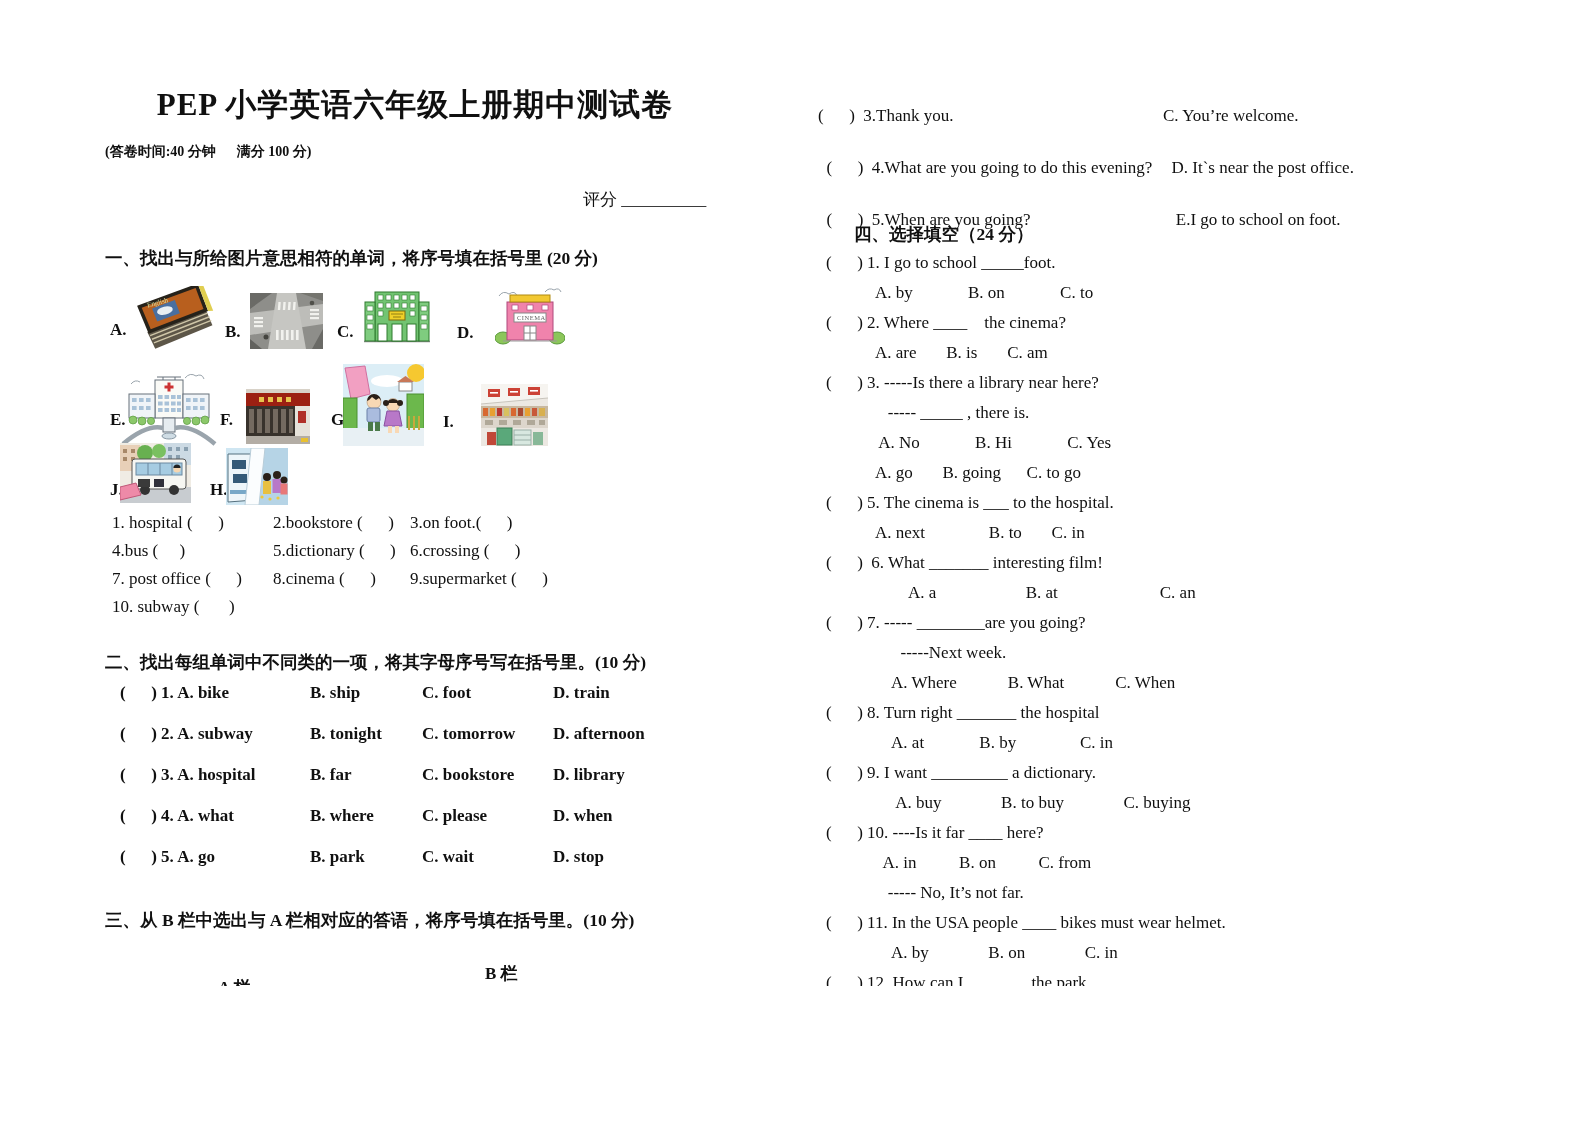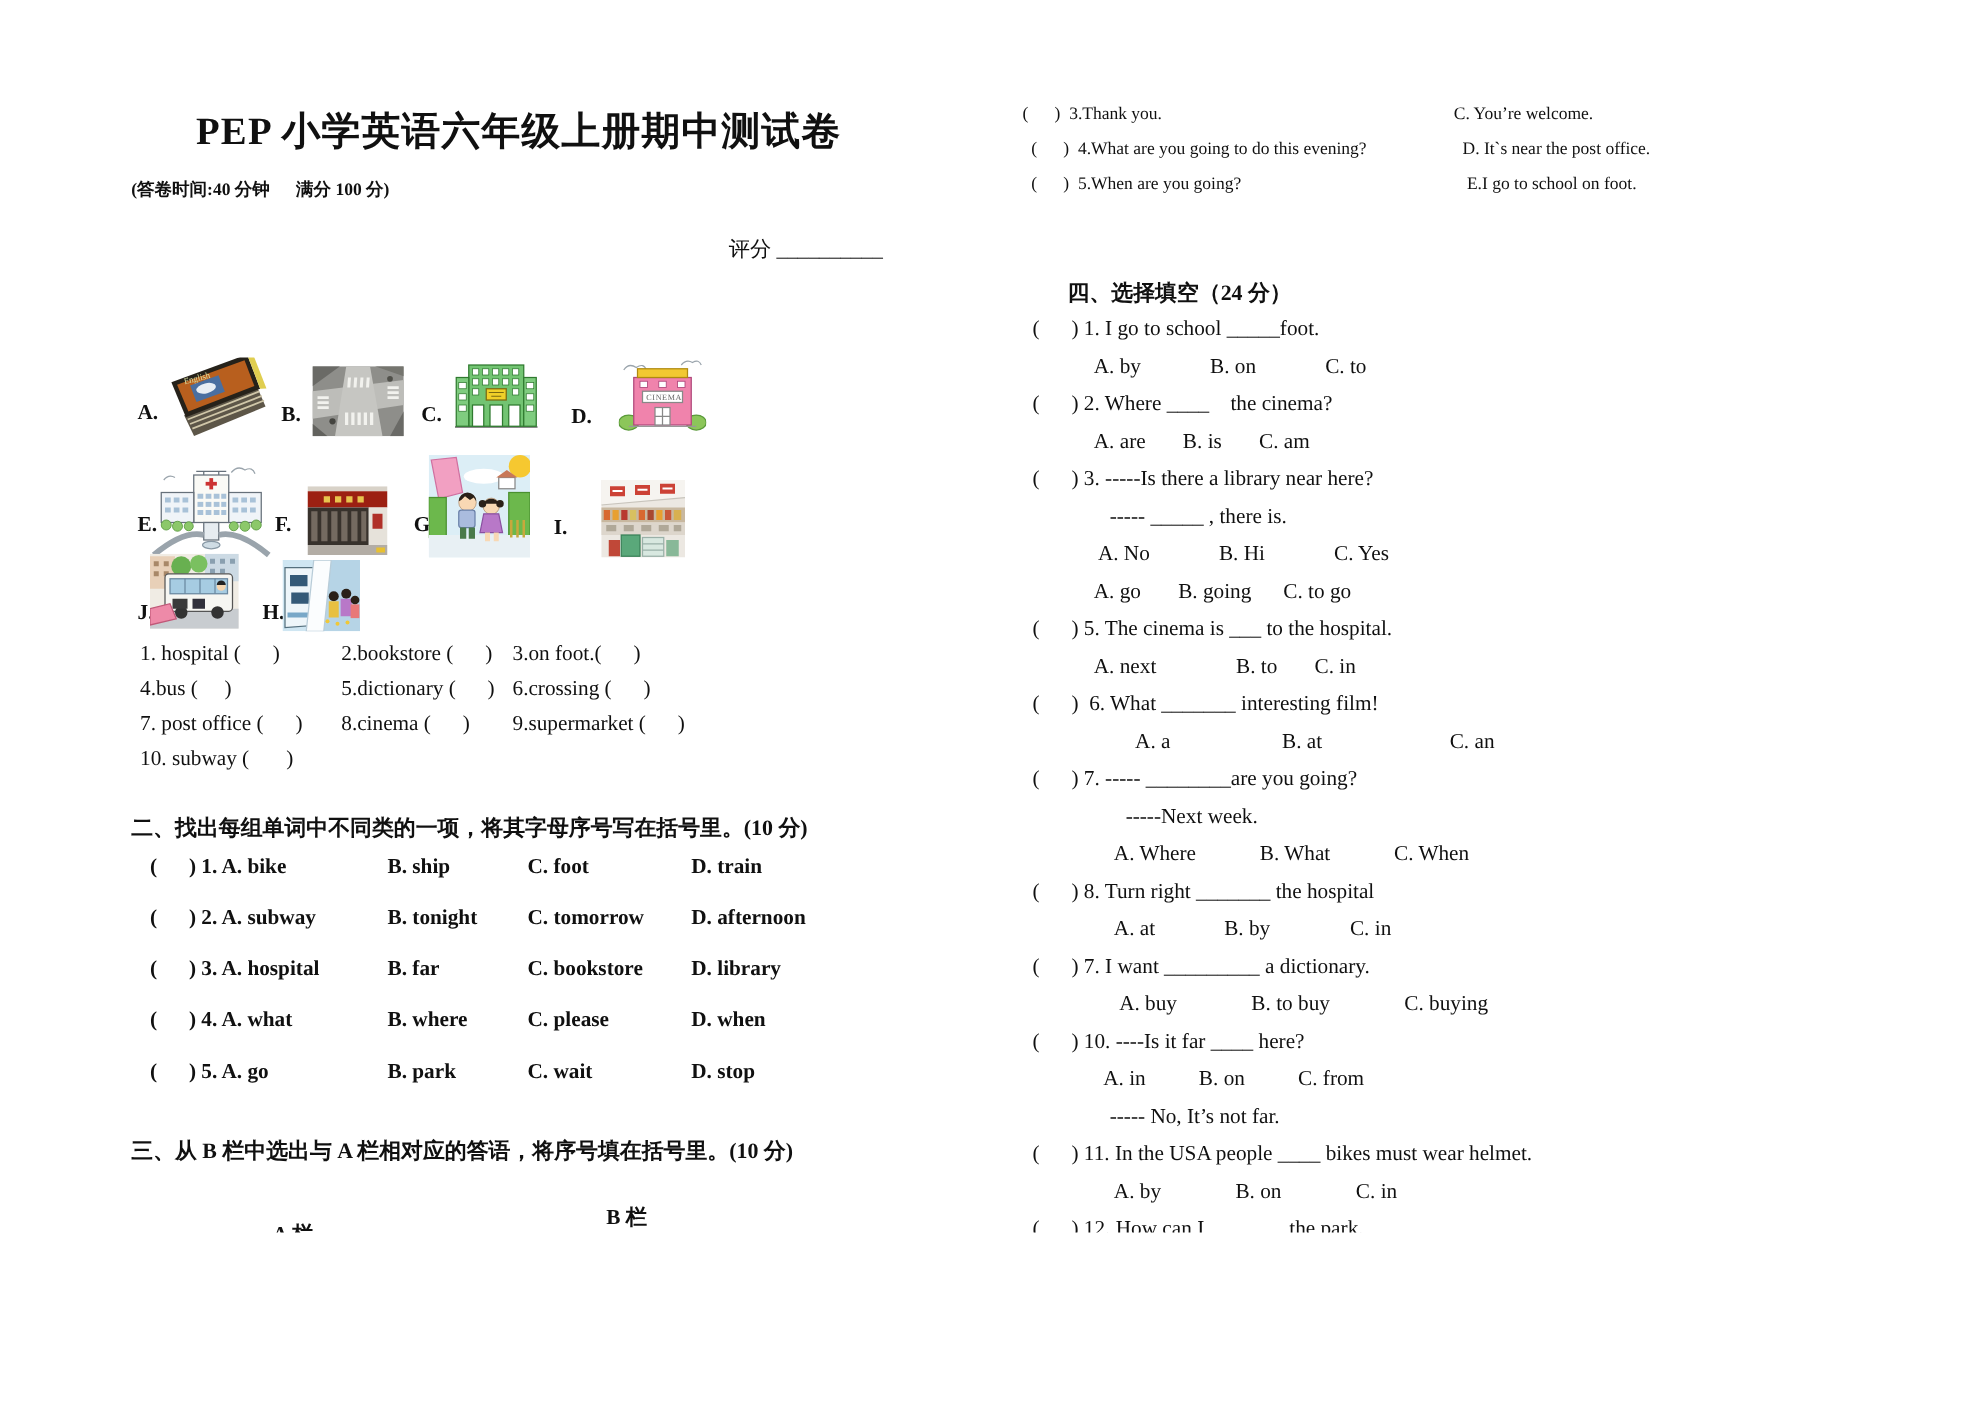--- a/index.html
+++ b/index.html
@@ -11,40 +11,41 @@
   }
   .abs { position: absolute; }
   .title { font-size: 31px; font-weight: 700; text-align: center; letter-spacing: 1px; }
   .subtitle { font-size: 14px; font-weight: 700; text-align: left; white-space: pre; }
   .t { font-size: 17px; white-space: pre; }
   .h { font-size: 17.5px; font-weight: 700; white-space: pre; }
   .wrow { display: grid; grid-template-columns: 161px 137px auto; line-height: 28px; font-size: 17px; }
   .wcell { white-space: pre; }
   .s2row { display: grid; grid-template-columns: 190px 112px 131px auto; line-height: 41px; font-size: 17px; font-weight: 700; }
   .s2c { white-space: pre; }
-  .s3row { display: flex; line-height: 28px; font-size: 14px; }
+  .s3row { display: flex; line-height: 28px; font-size: 17px; margin-top: 24px; }
   .s3q { width: 338px; flex: none; white-space: pre; }
   .s3qr { width: 345px; flex: none; white-space: pre; }
   .s3a { white-space: pre; }
   .colhead { font-size: 17px; font-weight: 700; white-space: pre; }
   .s4items { font-size: 17px; }
   .s4line { line-height: 30px; white-space: pre; }
   .s4ind { padding-left: 49px; }
   .pic-label { position: absolute; font-size: 17px; font-weight: 700; }
   .pic { position: absolute; line-height: 0; }
 </style>
 </head>
 <body>
 
 <div class="page">
 
   <div class="abs title" style="left:105px;top:84px;width:620px;">PEP 小学英语六年级上册期中测试卷</div>
   <div class="abs subtitle" style="left:105px;top:143px;width:620px;">(答卷时间:40 分钟      满分 100 分)</div>
   <div class="abs t" style="left:583px;top:188px;">评分 __________</div>
 
+  <div class="abs h" style="left:105px;top:246px;">一、找出与所给图片意思相符的单词，将序号填在括号里 (20 分)</div>
 
   <div class="abs" style="left:105px;top:283px;width:625px;height:230px;">
 
     <span class="pic-label" style="left:5px;top:37px;">A.</span>
     <div class="pic" style="left:20px;top:3px;">
       <svg width="96" height="66" viewBox="0 0 96 66">
         <g transform="rotate(-13 48 33)">
           <path d="M20 40 L82 31 L85 48 L24 58 Z" fill="#5d5648"></path>
           <path d="M22 44 L83 35 M23 48 L84 39 M24 52 L85 43" stroke="#cfc6a8" stroke-width="1.4" fill="none"></path>
           <path d="M16 12 L80 4 L84 33 L21 42 Z" fill="#26221a"></path>
@@ -460,21 +461,21 @@
     <div class="s4line s4ind">A. go       B. going      C. to go</div>
     <div class="s4line">(      ) 5. The cinema is ___ to the hospital.</div>
     <div class="s4line s4ind">A. next               B. to       C. in</div>
     <div class="s4line">(      )  6. What _______ interesting film!</div>
     <div class="s4line s4ind">        A. a                     B. at                        C. an</div>
     <div class="s4line">(      ) 7. ----- ________are you going?</div>
     <div class="s4line s4ind">      -----Next week.</div>
     <div class="s4line s4ind">    A. Where            B. What            C. When</div>
     <div class="s4line">(      ) 8. Turn right _______ the hospital</div>
     <div class="s4line s4ind">    A. at             B. by               C. in</div>
-    <div class="s4line">(      ) 7. I want _________ a dictionary.</div>
+    <div class="s4line">(      ) 9. I want _________ a dictionary.</div>
     <div class="s4line s4ind">     A. buy              B. to buy              C. buying</div>
     <div class="s4line">(      ) 10. ----Is it far ____ here?</div>
     <div class="s4line s4ind">  A. in          B. on          C. from</div>
     <div class="s4line s4ind">   ----- No, It’s not far.</div>
     <div class="s4line">(      ) 11. In the USA people ____ bikes must wear helmet.</div>
     <div class="s4line s4ind">    A. by              B. on              C. in</div>
     <div class="s4line">(      ) 12. How can I _______ the park.</div>
   </div>
 
 </div>

